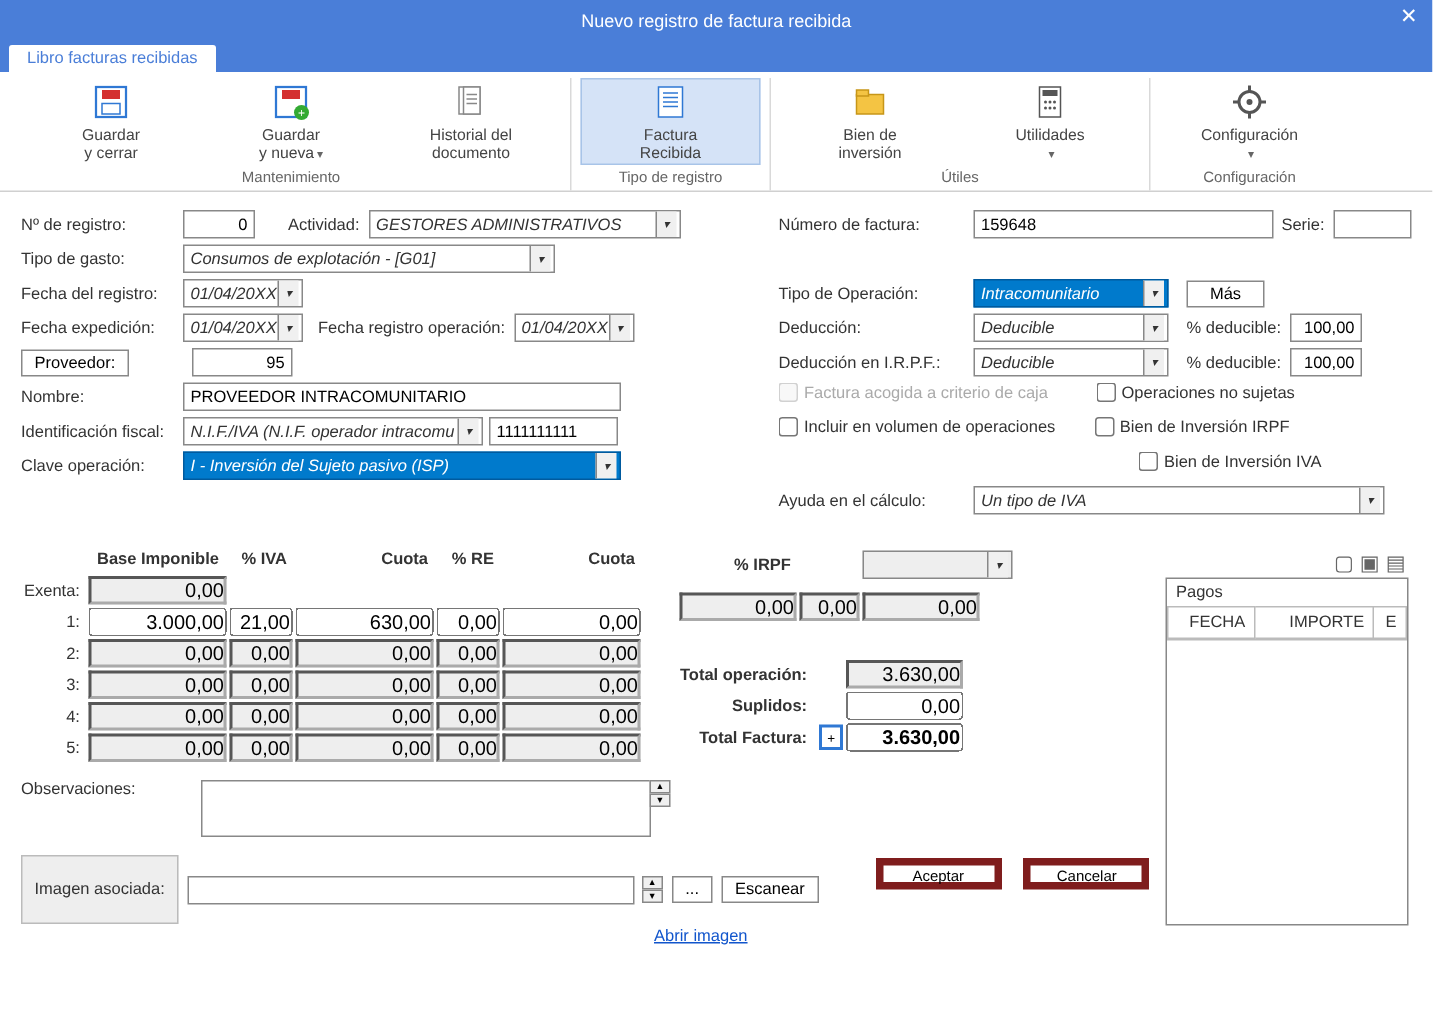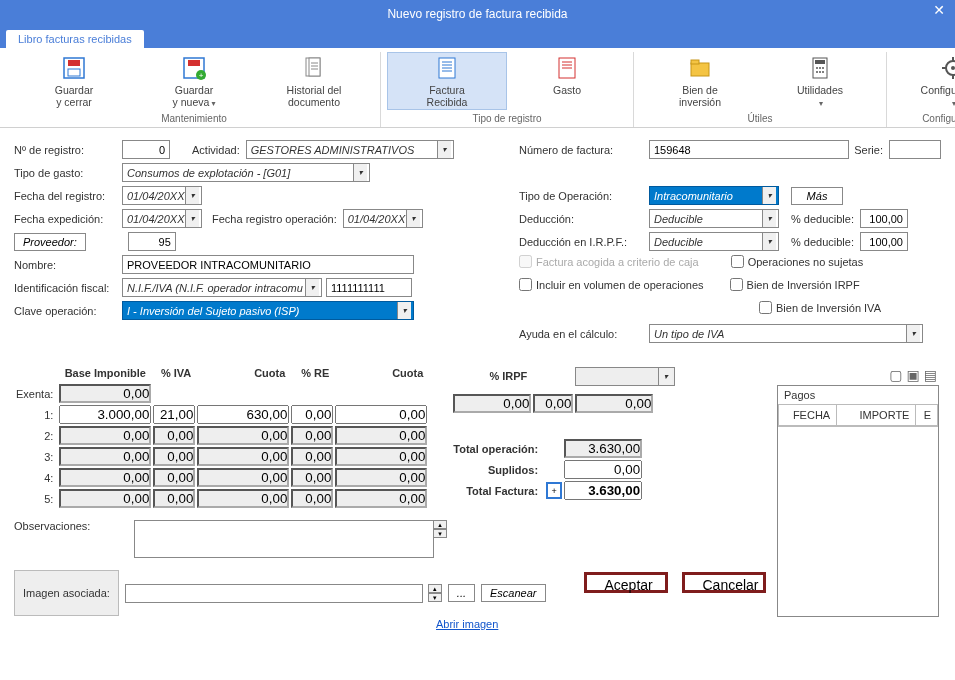--- a/index.html
+++ b/index.html
@@ -30,22 +30,22 @@
   .form { padding: 12px 14px; }
   .row { display: flex; align-items: center; margin-bottom: 4px; }
   .lbl { min-width: 108px; font-size: 11px; color: #333; }
   .lbl-sm { font-size: 11px; color: #333; margin-right: 6px; }
   input[type=text] { border: 1px solid #888; padding: 2px 4px; font-size: 11px; height: 19px; }
   select, .combo { border: 1px solid #888; padding: 1px 18px 1px 4px; font-size: 11px; height: 19px; background: #fff; position: relative; display: inline-flex; align-items: center; font-style: italic; }
   .combo.hl { background: #007acc; color: #fff; border-color: #005a9e; }
   .combo .cv { display: block; }
   .combo .arr { position: absolute; right: 2px; top: 0; bottom: 0; width: 14px; display: flex; align-items: center; justify-content: center; font-size: 8px; color: #333; border-left: 1px solid #888; background: #f0f0f0; }
   .combo.hl .arr { color: #333; }
-  .btn { border: 3px solid #7f1d1d; background: #fff; padding: 2px 18px; font-size: 14px; height: 21px; cursor: pointer; }
-  .btn-sm { border: 1px solid #888; background: #fff; padding: 1px 8px; font-size: 11px; height: 18px; cursor: pointer; font-style: italic; }
+  .btn { border: 5px solid #7f1d1d; background: #fff; padding: 2px 18px; font-size: 10px; height: 21px; cursor: pointer; }
+  .btn-sm { border: 1px solid #888; background: #fff; padding: 1px 8px; font-size: 11px; height: 18px; cursor: pointer; }
   .chk { display: inline-flex; align-items: center; gap: 4px; font-size: 11px; }
   .chk input { width: 13px; height: 13px; }
   .two-col { display: flex; gap: 30px; }
   .left-col { width: 460px; }
   .right-col { flex: 1; margin-left: 15px; }
   input.n { text-align: right; }
   input.ro { background: #eee; border-color: #aaa; }
 
   
   .tax-grid { margin-top: 18px; display: flex; gap: 22px; }
@@ -147,31 +147,20 @@
               <rect x="5" y="3" width="16" height="20" fill="#fff" stroke="#2f78d4"></rect>
               <line x1="8" y1="7" x2="18" y2="7" stroke="#2f78d4"></line>
               <line x1="8" y1="10" x2="18" y2="10" stroke="#2f78d4"></line>
               <line x1="8" y1="13" x2="18" y2="13" stroke="#2f78d4"></line>
               <line x1="8" y1="16" x2="18" y2="16" stroke="#2f78d4"></line>
             </svg>
         </div>
         <div class="lbl">Factura
 Recibida</div>
       </div>
-      <div class="toolbar-btn">
-        <div class="icon-box">
-          <svg width="26" height="26">
-              <rect x="5" y="3" width="16" height="20" fill="#fff" stroke="#d43030"></rect>
-              <line x1="8" y1="7" x2="18" y2="7" stroke="#d43030"></line>
-              <line x1="8" y1="10" x2="18" y2="10" stroke="#d43030"></line>
-              <line x1="8" y1="13" x2="18" y2="13" stroke="#d43030"></line>
-            </svg>
-        </div>
-        <div class="lbl">Gasto</div>
-      </div>
     </div>
     <div class="toolbar-group-label">Tipo de registro</div>
   </div>
 
   <div class="toolbar-group">
     <div class="toolbar-buttons">
       <div class="toolbar-btn">
         <div class="icon-box">
           <svg width="26" height="26">
               <rect x="4" y="8" width="18" height="13" fill="#f4c443" stroke="#c79618"></rect>
@@ -306,21 +295,21 @@
         <input type="text" class="n" style="width: 48px;" value="100,00">
       </div>
     </div>
   </div>
 
   <div class="two-col">
     <div class="left-col">
       <div class="row">
         <button class="btn-sm">Proveedor:</button>
         <span style="width:42px"></span>
-        <input type="text" class="n" style="width: 48px;" value="95">
+        <input type="text" class="n" style="width: 67px;" value="95">
       </div>
     </div>
     <div class="right-col">
       <div class="row">
         <span class="lbl" style="min-width:130px">Deducción en I.R.P.F.:</span>
         <div class="combo" style="width:130px">
           <span class="cv">Deducible</span>
             <span class="arr">▾</span>
         </div>
         <span style="width:12px"></span>

